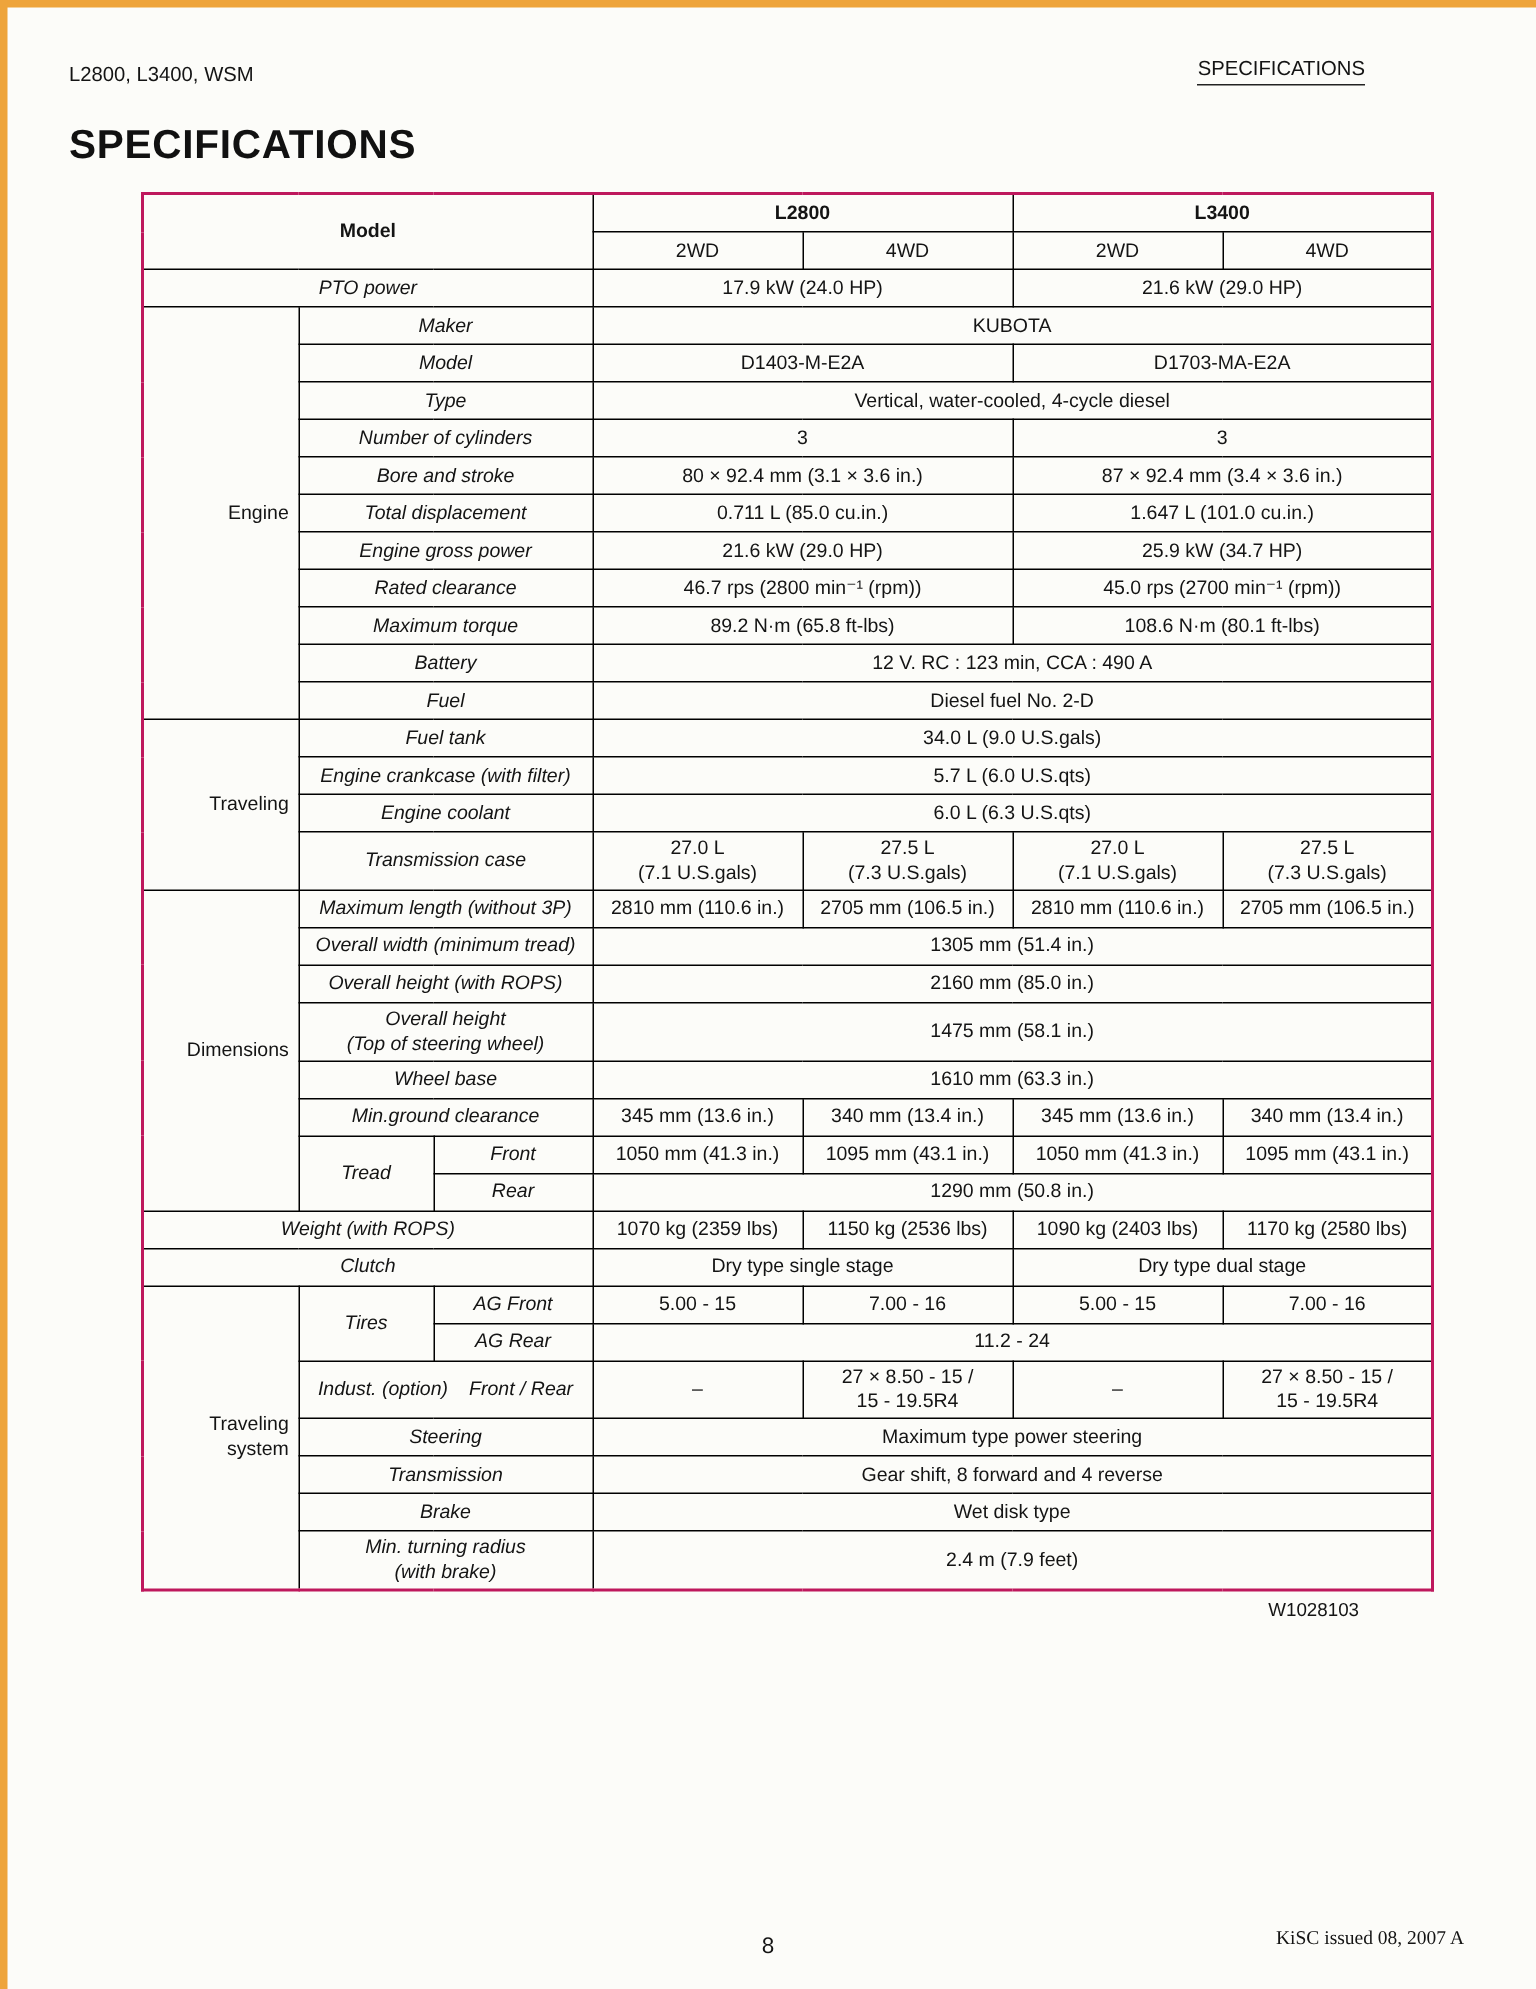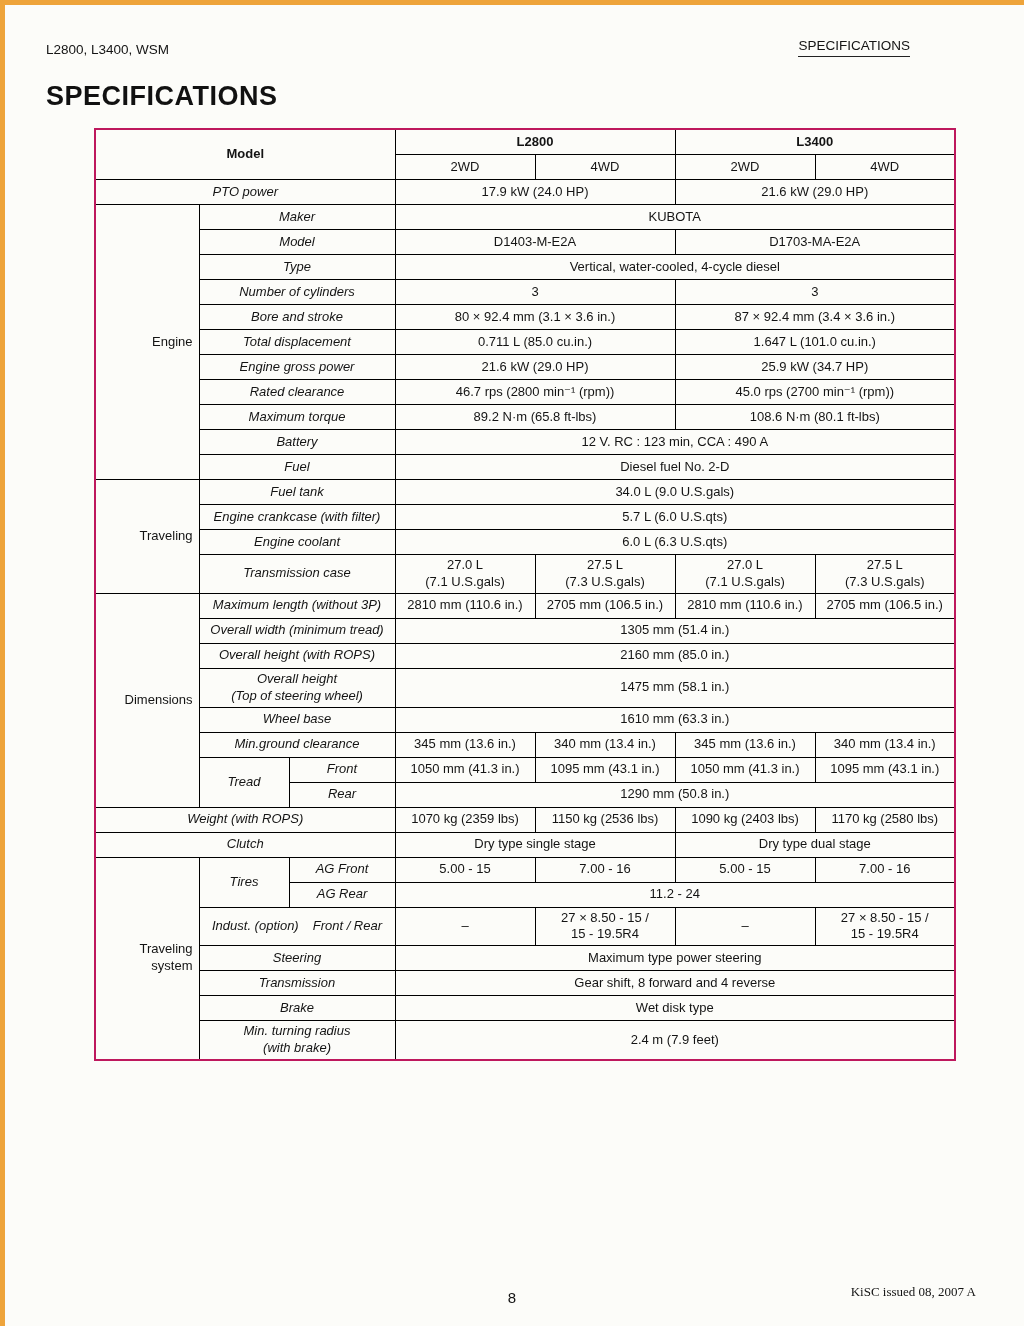--- a/index.html
+++ b/index.html
@@ -247,17 +247,18 @@
         <td colspan="4" class="ctr">Wet disk type</td>
       </tr>
       <tr>
         <td colspan="2" class="lbl">Min. turning radius
 (with brake)</td>
         <td colspan="4" class="ctr">2.4 m (7.9 feet)</td>
       </tr>
     </tbody>
   </table>
 
+  <div class="watermark">W1028103</div>
 
 </div>
 
 <div class="footer-page-number">8</div>
 <div class="footer-issued">KiSC issued 08, 2007 A</div>
 
 </body></html>

